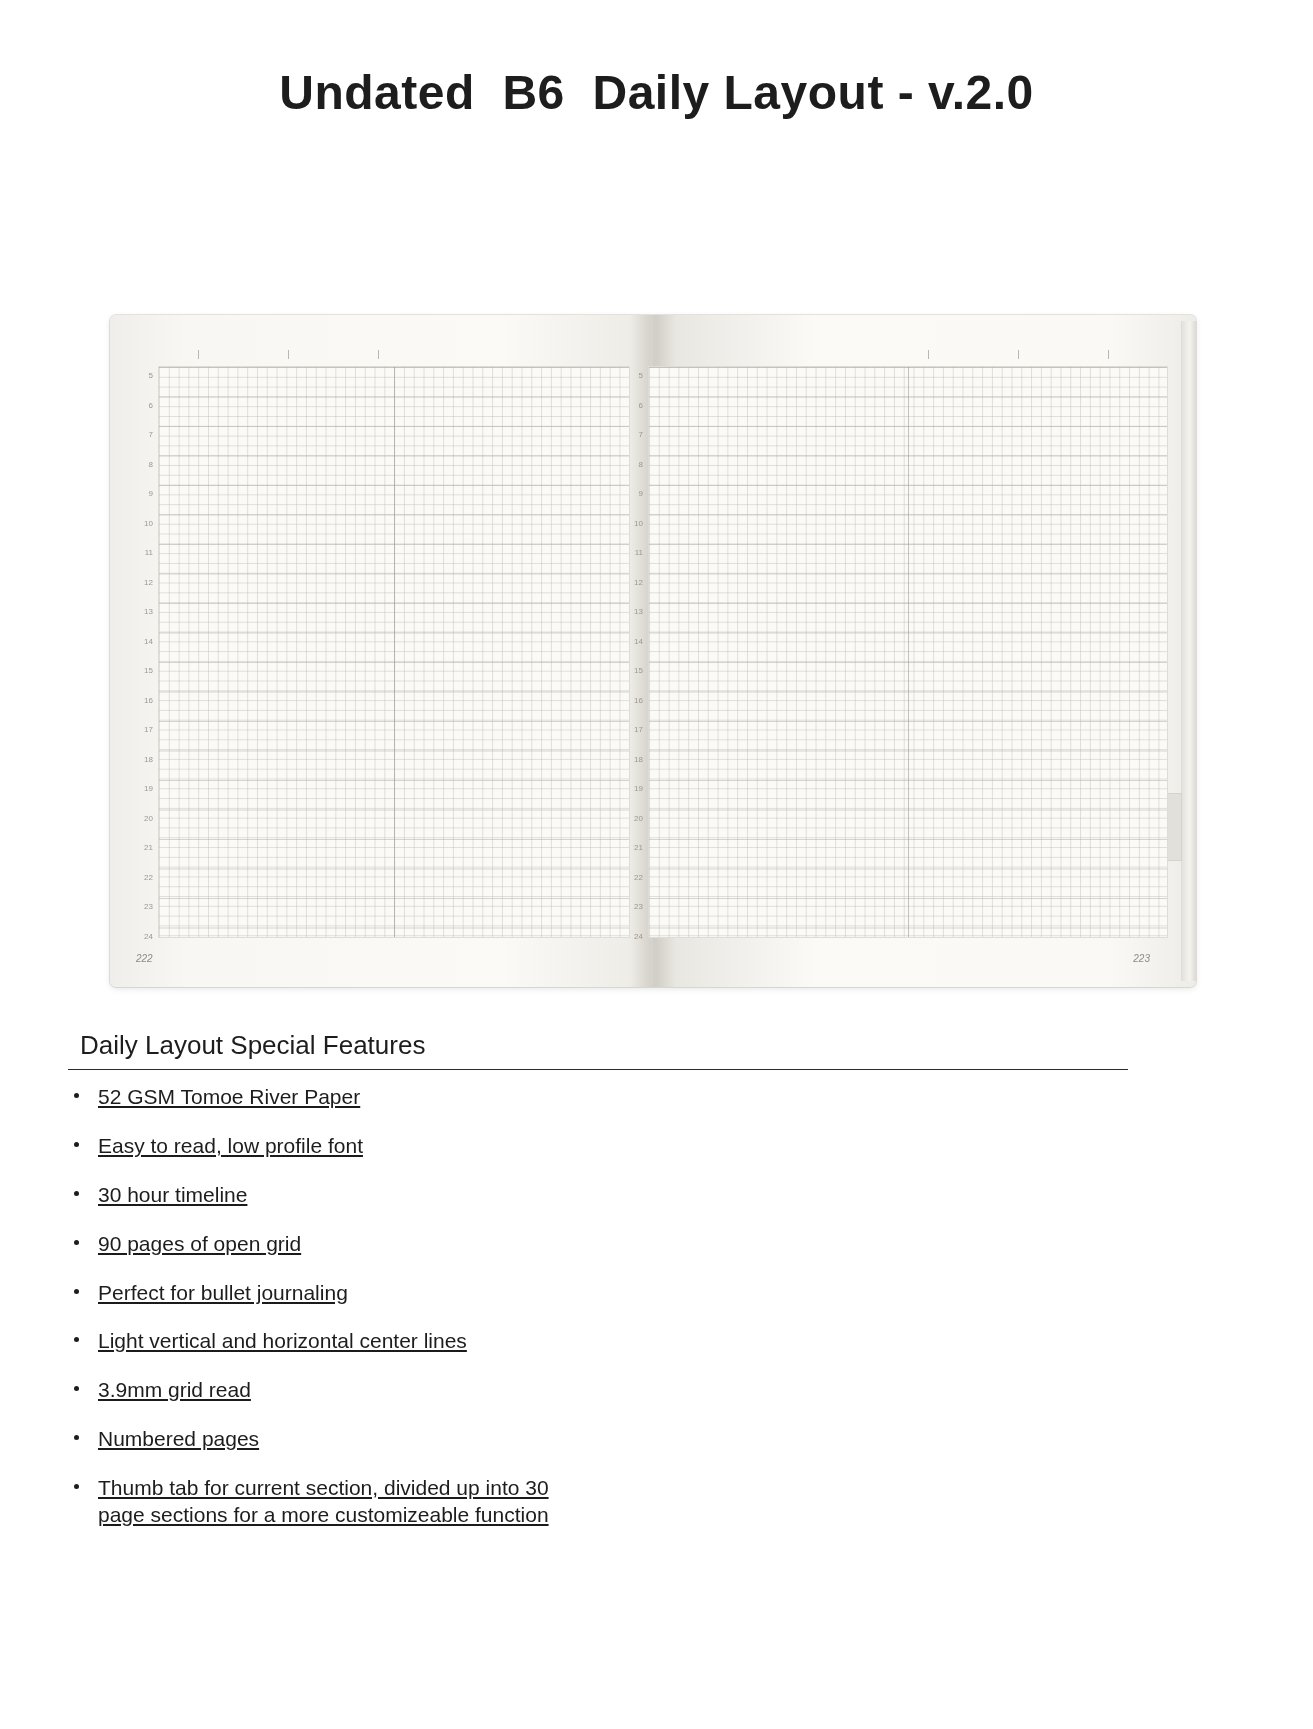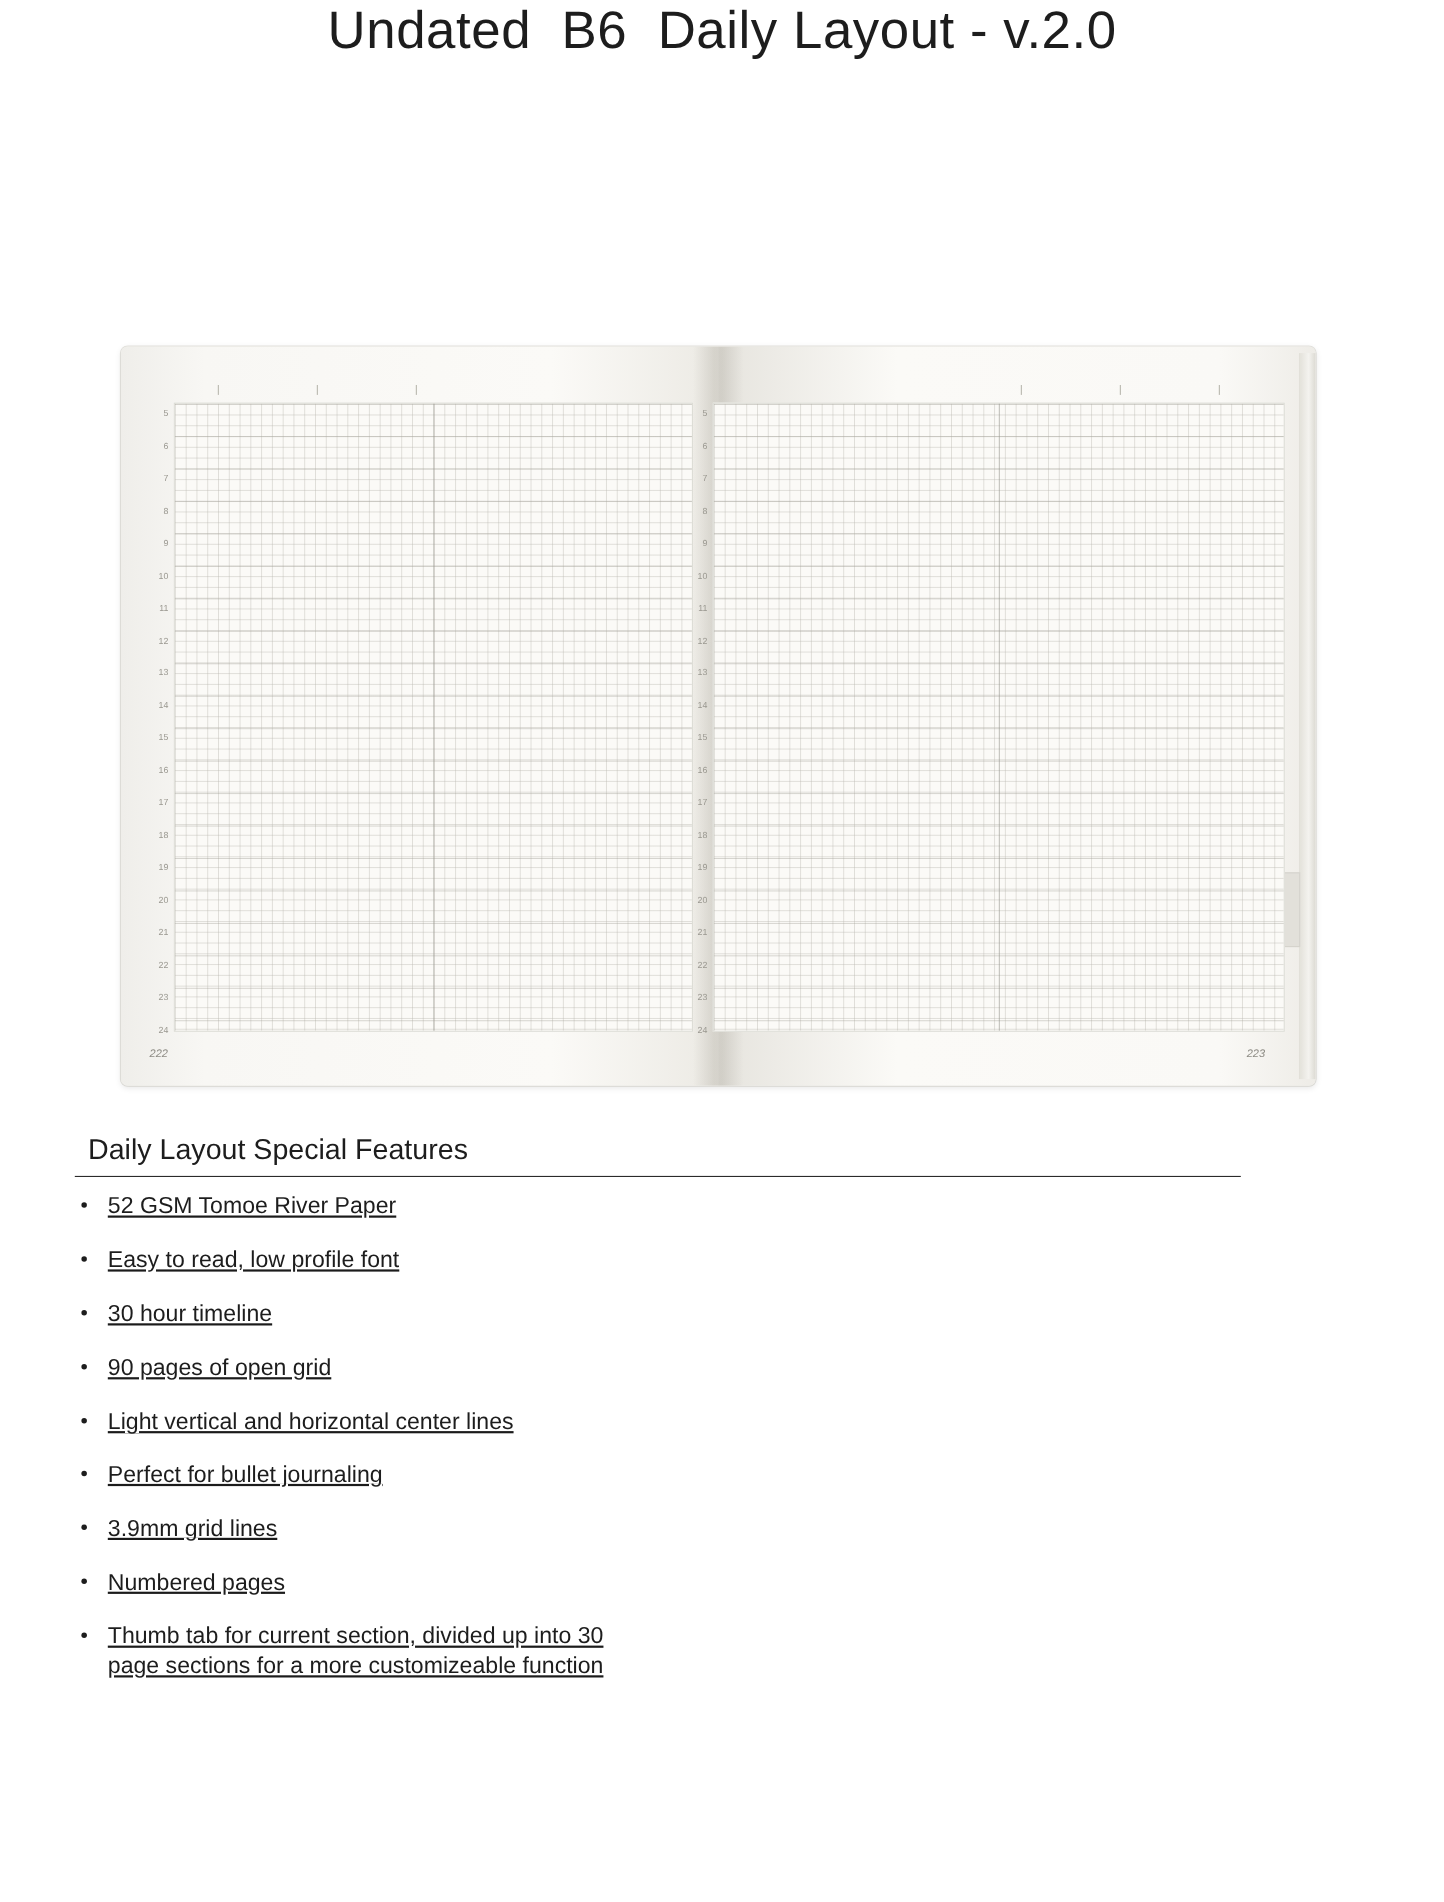--- a/index.html
+++ b/index.html
@@ -13,24 +13,25 @@
     font-family: "Liberation Sans", sans-serif;
     color: #1b1b1b;
     position: relative;
     overflow: hidden;
   }
 
   
   .page-title {
     text-align: center;
     font-size: 48px;
-    font-weight: 400;
+    font-weight: 700;
     letter-spacing: 0.5px;
     color: #1d1d1d;
     margin: 0;
+    padding-top: 64px;
     line-height: 1.2;
     white-space: pre;
   }
 
   
   .notebook-wrap {
     position: absolute;
     left: 110px;
     top: 315px;
     width: 1086px;
@@ -309,29 +310,29 @@
     <li>
         <span class="bullet"></span>
         <span class="txt">30 hour timeline</span>
       </li>
     <li>
         <span class="bullet"></span>
         <span class="txt">90 pages of open grid</span>
       </li>
     <li>
         <span class="bullet"></span>
+        <span class="txt">Perfect for bullet journaling</span>
+      </li>
+    <li>
+        <span class="bullet"></span>
         <span class="txt">Light vertical and horizontal center lines</span>
       </li>
     <li>
         <span class="bullet"></span>
-        <span class="txt">Perfect for bullet journaling</span>
-      </li>
-    <li>
-        <span class="bullet"></span>
-        <span class="txt">3.9mm grid lines</span>
+        <span class="txt">3.9mm grid read</span>
       </li>
     <li>
         <span class="bullet"></span>
         <span class="txt">Numbered pages</span>
       </li>
     <li>
         <span class="bullet"></span>
         <span class="txt">Thumb tab for current section, divided up into 30
 page sections for a more customizeable function</span>
       </li>

